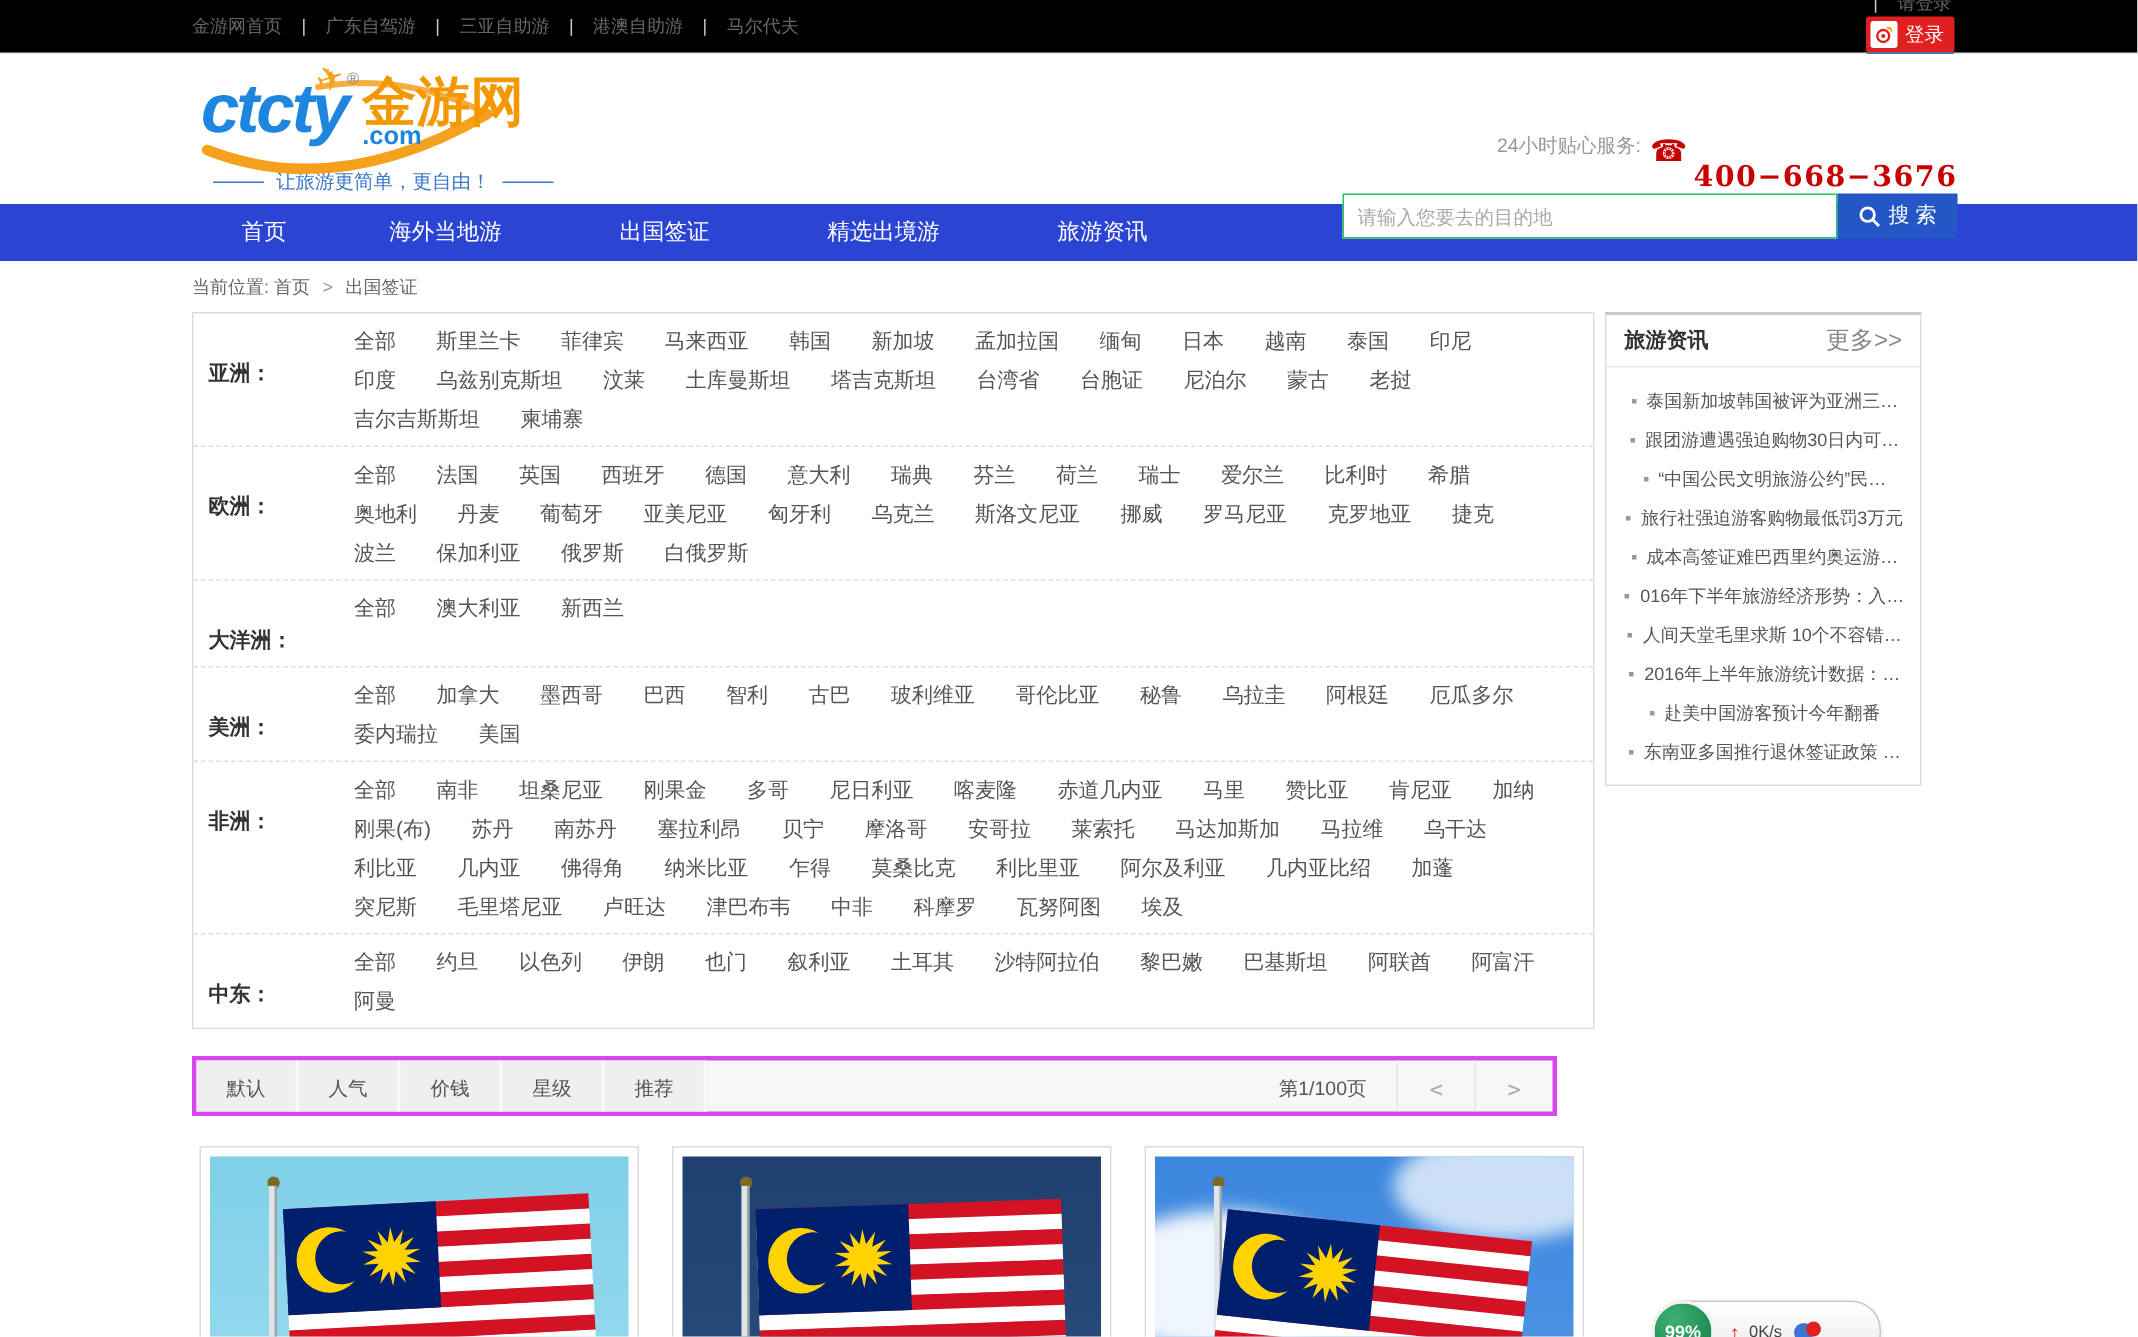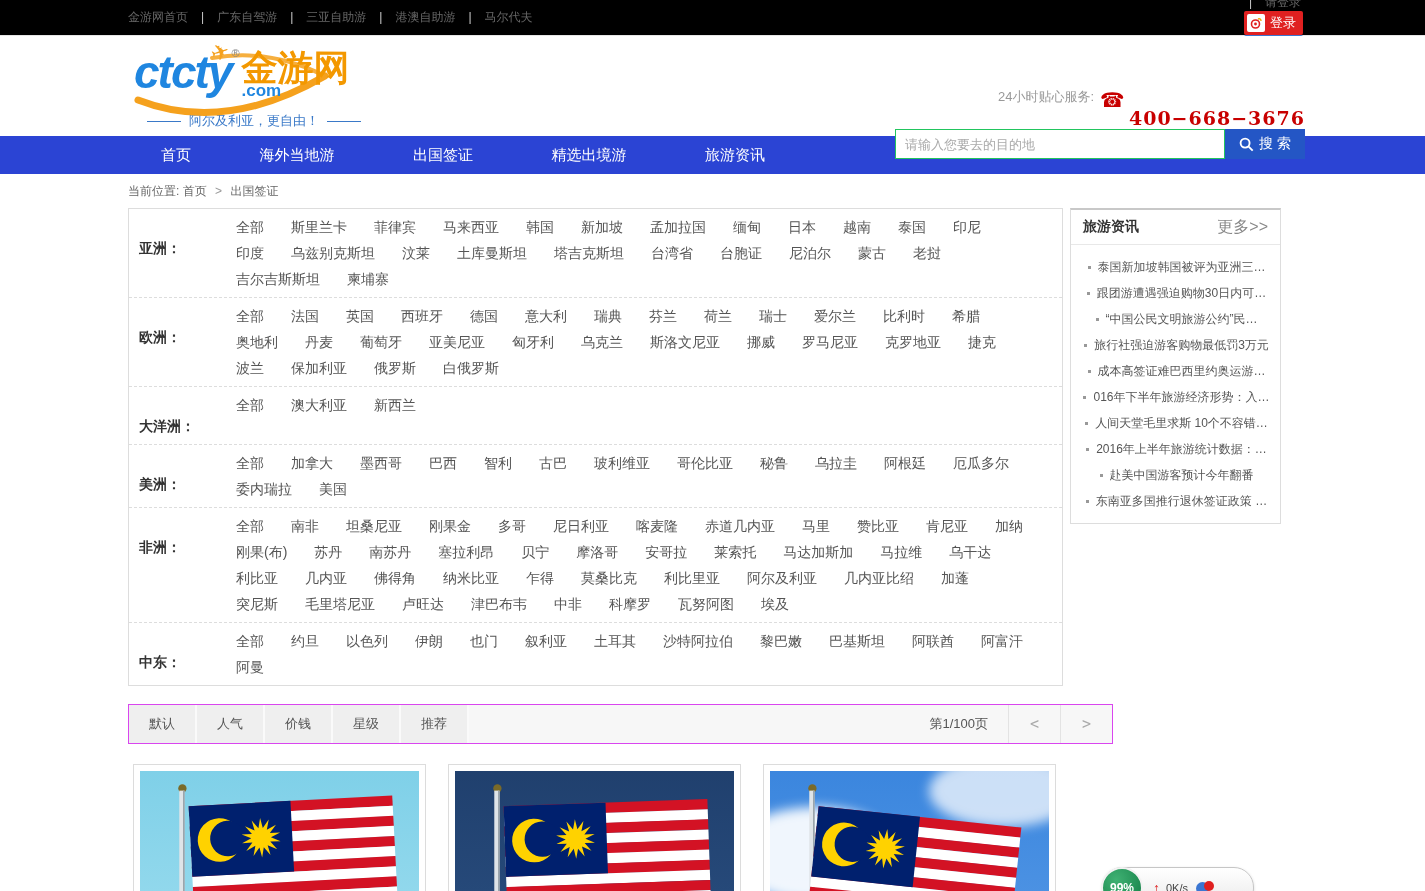--- a/index.html
+++ b/index.html
@@ -68,22 +68,22 @@
   .filter-panel { width:935px; border:1px solid #ddd; background:#fff; }
   .frow { display:flex; padding:5px 0; border-bottom:1px dashed #ddd; }
   .frow:last-of-type { border-bottom:none; }
   .frow-label { width:107px; padding-left:10px; font-weight:bold; font-size:14px;
     color:#333; line-height:26px; flex-shrink:0;margin-top:21px; }
   .frow-links { flex:1; padding-right:6px; }
   .flink { display:inline-block; margin-right:27px; font-size:14px; color:#555;
     line-height:26px; }
 
   
-  .sortbar { margin-top:18px; width:985px; height:40px; background:#f7f7f7;
-    border:1px solid #d946ef; display:flex; align-items:stretch; }
+  .sortbar { margin-top:18px; width:910px; height:40px; background:#f7f7f7;
+    border:3px solid #d946ef; display:flex; align-items:stretch; }
   .sort-opt { width:68px; text-align:center; line-height:38px; font-size:13px;
     color:#555; background:#efefef; border-right:2px solid #fafafa; cursor:pointer; }
   .page-info { margin-left:auto; line-height:38px; font-size:13px; color:#555;
     padding-right:20px; }
   .page-btn { width:52px; text-align:center; line-height:38px; color:#aaa;
     border-left:1px solid #e3e3e3; font-size:15px; cursor:pointer;
     font-family:"DejaVu Sans Mono",monospace; }
 
   
   .cards { margin-top:20px; display:flex; gap:22px; padding-left:5px; }
@@ -174,21 +174,21 @@
       <path d="M18,58 Q105,92 205,34" fill="none" stroke="#f5a11d" stroke-width="7" stroke-linecap="round"></path>
       <path d="M205,34 Q150,6 92,16" fill="none" stroke="#f5a11d" stroke-width="4" stroke-linecap="round" opacity="0.85"></path>
       <text x="92" y="18" font-size="22" fill="#f5a11d" transform="rotate(-18 100 14)">✈</text>
     </svg>
     <div class="logo-row">
       <span class="logo-en">ctcty</span><span class="logo-reg">®</span><span class="logo-right">
         <span class="logo-cn">金游网</span>
         <span class="logo-com">.com</span>
       </span>
     </div>
-    <div class="logo-tagline">阿尔及利亚，更自由！</div>
+    <div class="logo-tagline">让旅游更简单，更自由！</div>
   </div>
 
   <div class="service">
     <span class="service-label">24小时贴心服务:</span>
     <span class="phone-icon">☎</span>
     <span class="phone-number">400−668−3676</span>
   </div>
 
   <div class="searchbox">
     <input class="search-input" type="text" placeholder="请输入您要去的目的地" style="">

